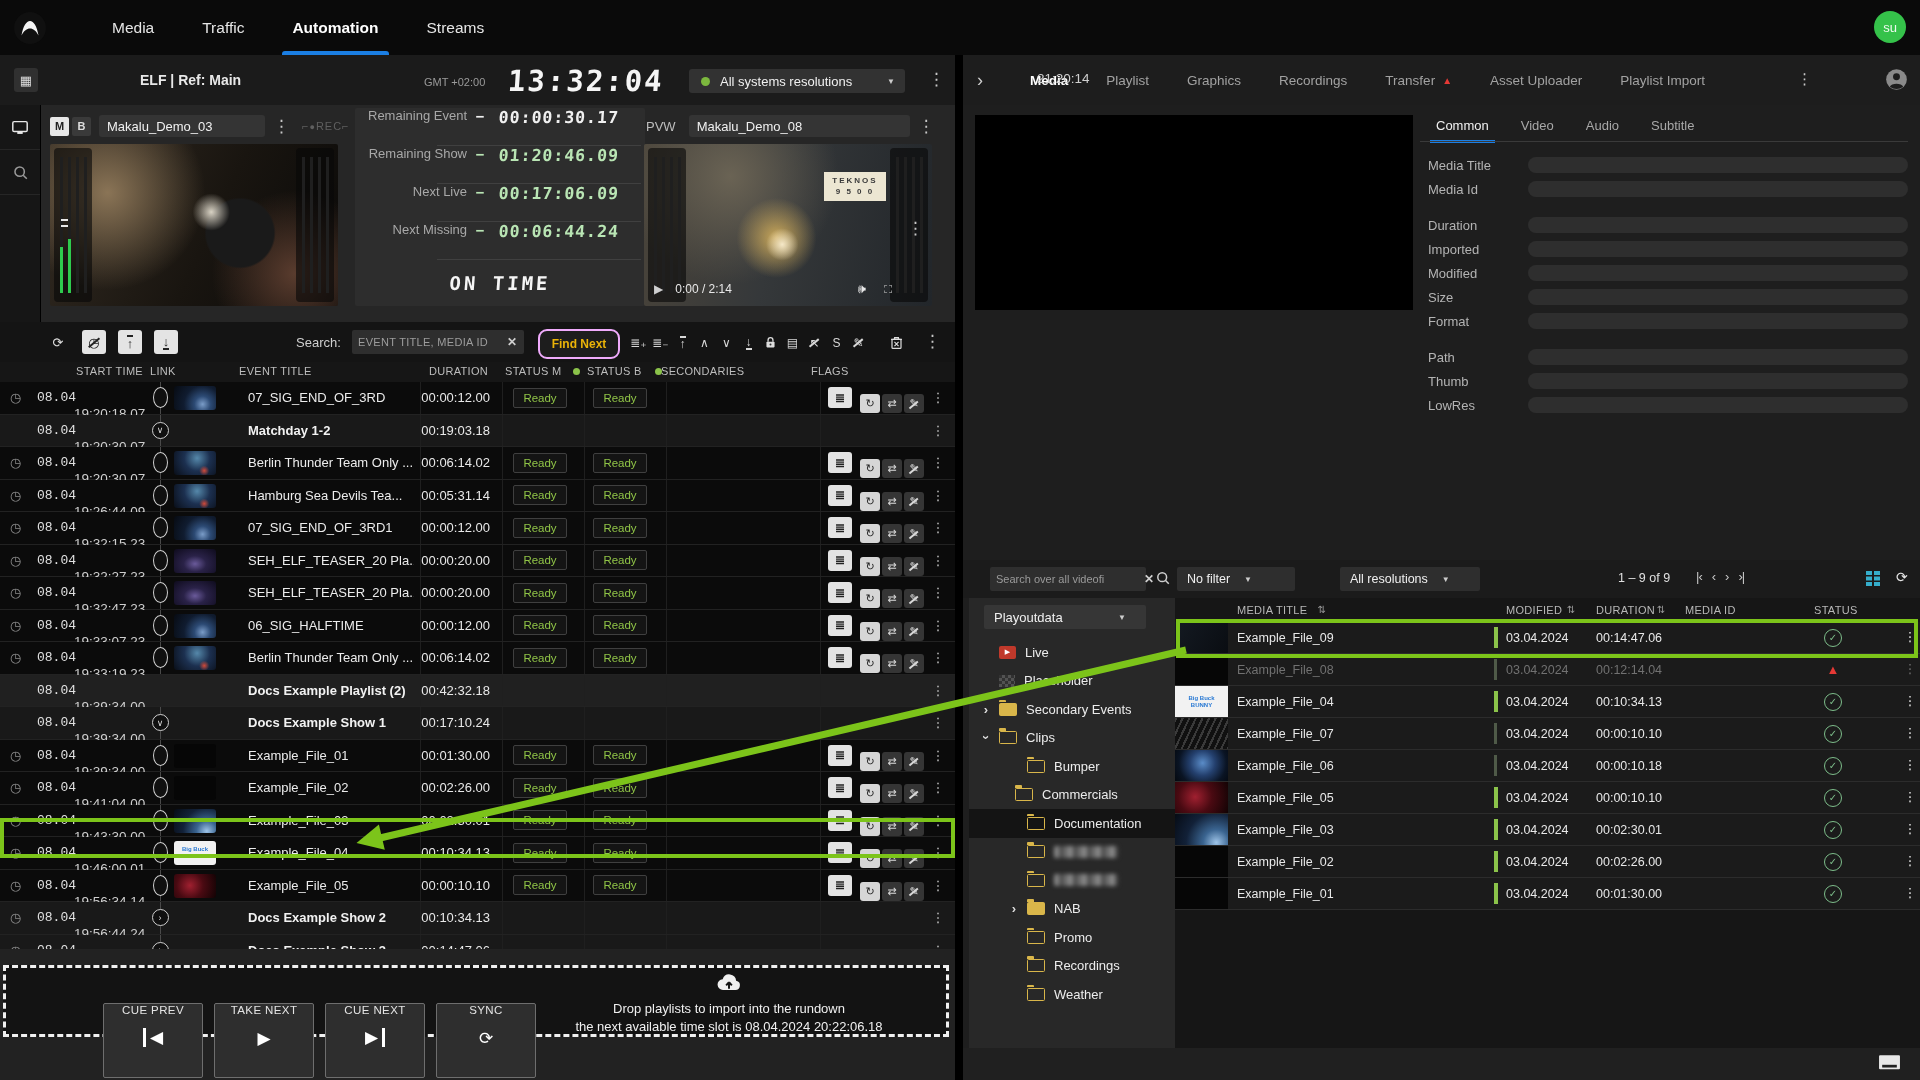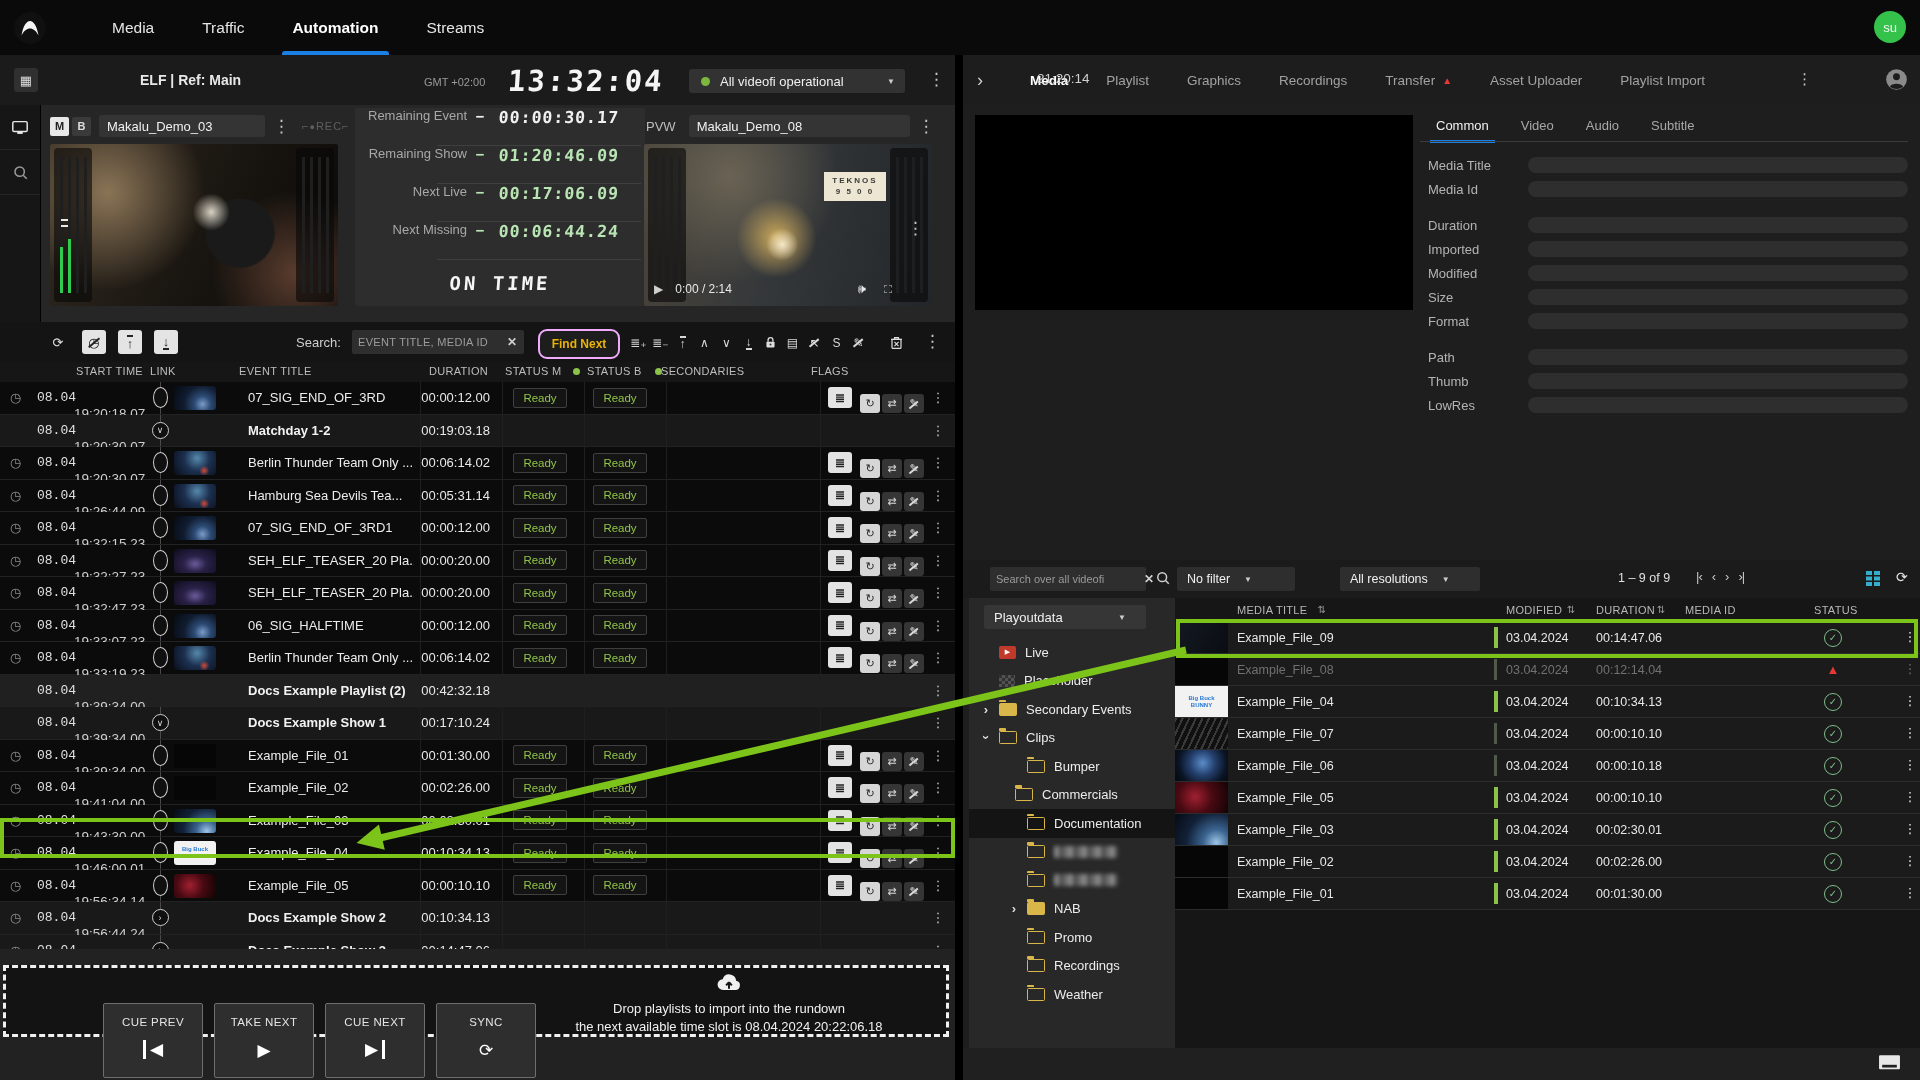--- a/index.html
+++ b/index.html
@@ -159,21 +159,21 @@
   .th-dark{background:linear-gradient(120deg,#141a22 0%,#0a0d12 100%);width:100%;height:100%;}
 
   
   .bottomleft{position:absolute;left:0;top:949px;width:955px;height:131px;background:#222;}
   .dropzone{position:absolute;left:3px;top:16px;width:946px;height:72px;background:#131313;border:3px dashed #f0f0f0;box-sizing:border-box;}
   .dztext{position:absolute;left:488px;top:3px;width:470px;text-align:center;color:#f0f0f0;}
   .dztext .cl{margin-bottom:2px;}
   .dzl{font-size:13px;margin-top:3px;}
   .transport{position:absolute;left:103px;top:54px;display:flex;gap:11px;}
   .tbtn{width:100px;height:75px;background:#2e2e2e;border:1px solid #6e6e6e;border-radius:2px;color:#e4e4e4;
-        display:flex;flex-direction:column;align-items:center;padding-top:12px;box-sizing:border-box;}
+        display:flex;flex-direction:column;align-items:center;padding-top:0;box-sizing:border-box;}
   .tbtn .lbl{font-size:11.5px;letter-spacing:.4px;}
   .tbtn .gly{margin-top:12px;font-size:17px;color:#fff;}
   .g-prev{border-left:3px solid #fff;padding-left:4px;line-height:1;}
   .g-next{border-right:3px solid #fff;padding-right:4px;line-height:1;}
 
   
   .rpanel{position:absolute;left:963px;top:55px;width:957px;height:1025px;background:#1e1e1e;}
   .rheader{position:absolute;left:0;top:0;width:957px;height:50px;background:#1d1d1d;display:flex;align-items:center;}
   .rchev{margin-left:14px;font-size:18px;color:#cfcfcf;}
   .rtabs{display:flex;margin-left:28px;gap:0;}
@@ -278,21 +278,21 @@
     <span class="avatar">su</span>
   </header>
 
   <div class="lheader">
     <span class="gridbtn">▦</span>
     <span class="workspace">ELF | Ref: Main</span>
     <span class="gmt">GMT +02:00</span>
     <span class="bigclock mono">13:32:04</span>
     <span class="statuspill">
       <span class="dotgreen"></span>
-      <span>All videofi operational</span>
+      <span>All systems resolutions</span>
       <span class="caret">▼</span>
     </span>
     <span class="kebab">⋮</span>
   </div>
 
   <div class="lrail">
     <div class="railbtn">
       <svg viewBox="0 0 20 20" width="18" height="18">
           <rect x="2" y="4" width="16" height="11" rx="1.5" fill="none" stroke="#e8e8e8" stroke-width="1.6"></rect>
           <rect x="7" y="15.5" width="6" height="2.2" fill="#e8e8e8"></rect>

